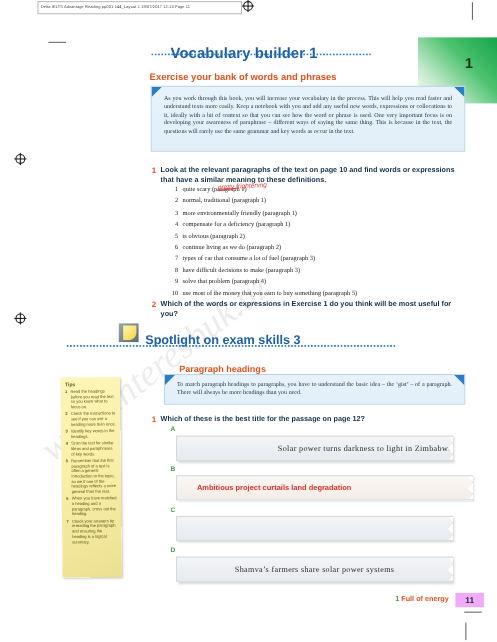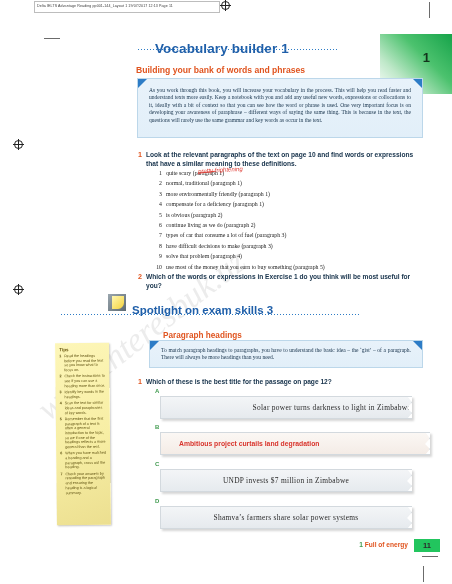--- a/index.html
+++ b/index.html
@@ -86,21 +86,21 @@
   .optbox.red{background:linear-gradient(180deg,#fbf7f4 0%,#f4ece6 100%);justify-content:flex-start;padding-left:18px;}
   .optbox.left{justify-content:center;}
   .tear{position:absolute;right:-1px;top:0;width:9px;height:100%;
         background:#ffffff;
         clip-path:polygon(55% 0,100% 0,100% 100%,55% 100%,100% 76%,45% 52%,100% 26%);}
 
   
   .foot{position:absolute;right:44px;bottom:36px;font-size:6.6px;font-weight:bold;color:#e0541f;}
   .foot .u{color:#3f9a4e;}
   .pagebox{position:absolute;right:12px;bottom:32px;width:26px;height:13px;
-           background:#22c55e;display:flex;align-items:center;justify-content:center;
+           background:#f0abfc;display:flex;align-items:center;justify-content:center;
            font-size:7.6px;font-weight:bold;color:#2b2b2b;}
 
   
   .wm{position:absolute;left:30px;top:148px;width:300px;height:330px;
       pointer-events:none;opacity:.16;overflow:hidden;}
   .wm div{position:absolute;font-family:"Liberation Serif",serif;
           font-size:34px;color:#8d8d8d;white-space:nowrap;
           transform:rotate(-38deg);transform-origin:left top;font-style:italic;}
 </style>
 </head>
@@ -120,21 +120,21 @@
 <div class="corner"></div>
 <div class="corner-num">1</div>
 
 <div class="wm">
   <div style="left:0px;top:250px;">www.interesbuk.uz</div>
 </div>
 
 <h1 class="h-vocab">Vocabulary builder 1</h1>
 <div class="dots" style="left:137px;top:48px;width:200px;"></div>
 
-<h2 class="h-sub" style="left:136px;top:58px;">Building your bank of words and phrases</h2>
+<h2 class="h-sub" style="left:136px;top:58px;">Exercise your bank of words and phrases</h2>
 
 <div class="infobox" style="left:137px;top:78px;width:286px;height:60px;padding:8px 11px;box-sizing:border-box;">
   <i class="fold"></i>
   <i class="fold-r"></i>
   <p>As you work through this book, you will increase your vocabulary in the process. This will help you read faster and understand texts more easily. Keep a notebook with you and add any useful new words, expressions or collocations to it, ideally with a bit of context so that you can see how the word or phrase is used. One very important focus is on developing your awareness of paraphrase – different ways of saying the same thing. This is because in the text, the questions will rarely use the same grammar and key words as occur in the text.</p>
 </div>
 
 <div class="ex-num" style="left:138px;top:150px;">1</div>
 <div class="ex-text" style="left:146px;top:150px;width:278px;">Look at the relevant paragraphs of the text on page 10 and find words or expressions that have a similar meaning to these definitions.</div>
 
@@ -245,21 +245,20 @@
 </div>
 
 <div class="optlabel" style="left:155px;top:424px;">B</div>
 <div class="optbox red" style="left:160px;top:432px;width:250px;">
   <span>Ambitious project curtails land degradation</span>
   <i class="tear"></i>
 </div>
 
 <div class="optlabel" style="left:155px;top:461px;">C</div>
 <div class="optbox" style="left:160px;top:469px;width:250px;">
-  <span>UNDP invests $7 million in Zimbabwe</span>
   <i class="tear"></i>
 </div>
 
 <div class="optlabel" style="left:155px;top:498px;">D</div>
 <div class="optbox left" style="left:160px;top:506px;width:250px;">
   <span>Shamva’s farmers share solar power systems</span>
   <i class="tear"></i>
 </div>
 
 <div class="foot">

